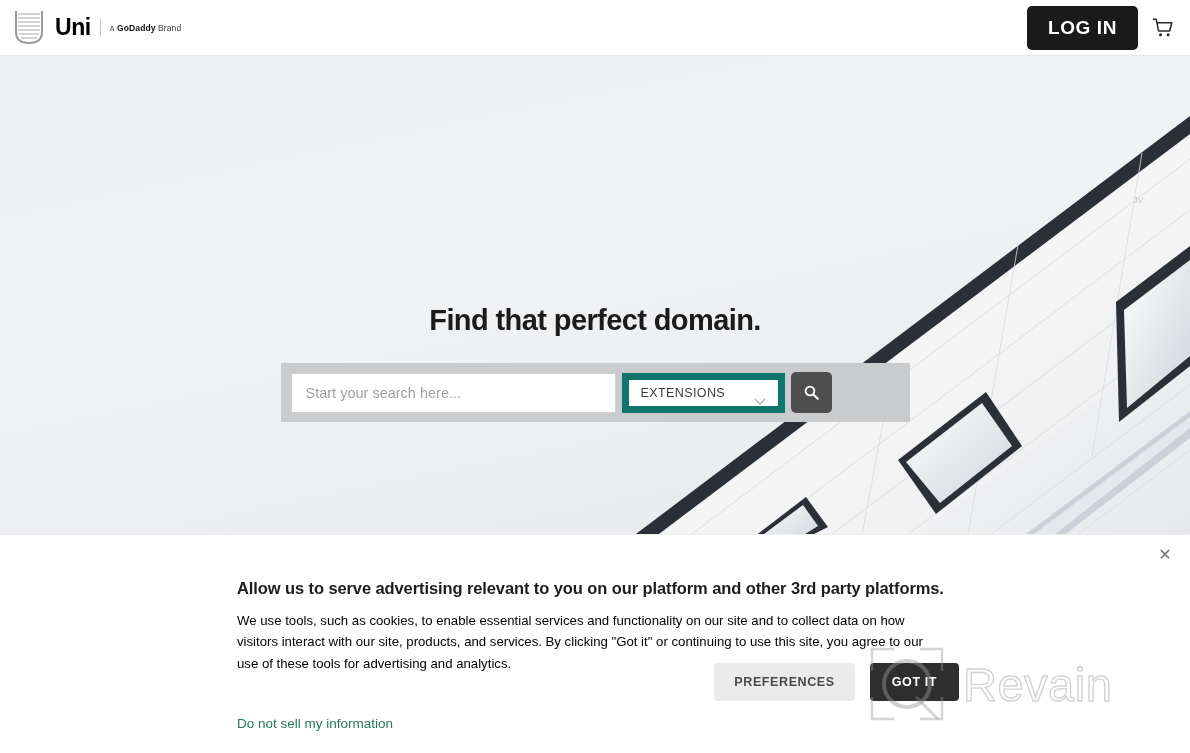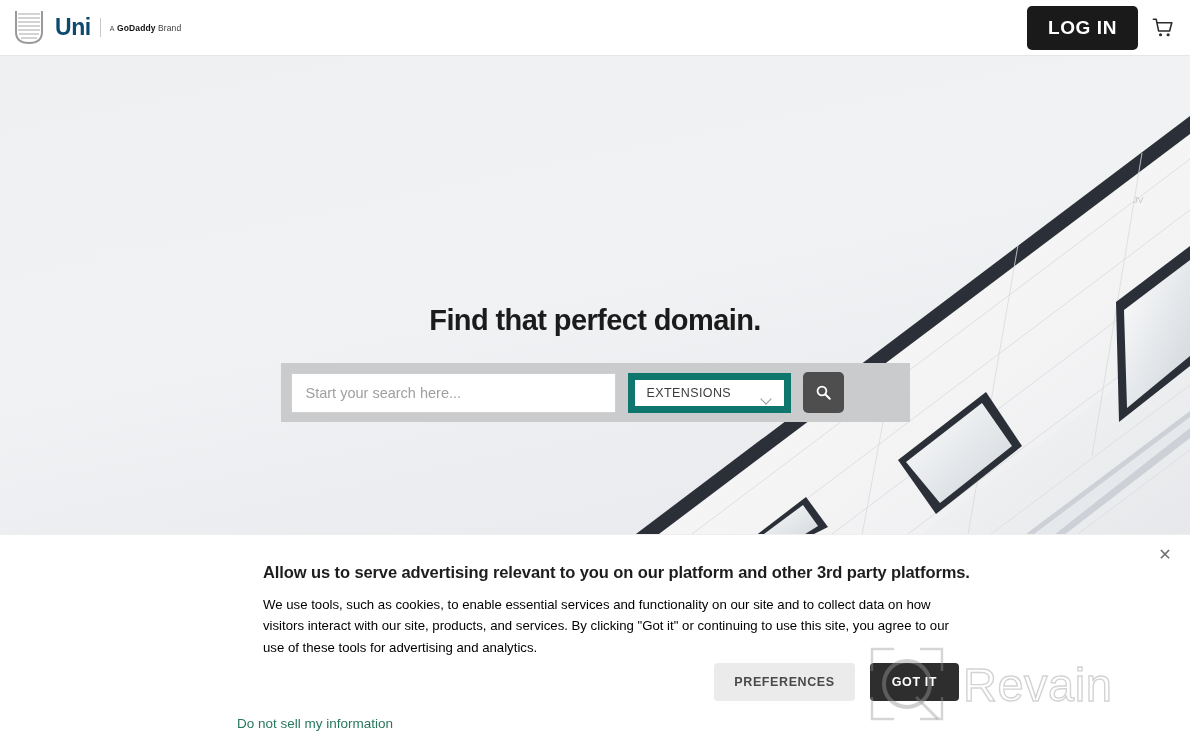--- a/index.html
+++ b/index.html
@@ -16,21 +16,21 @@
     position:absolute; top:0; left:0; width:1190px; height:56px;
     background:#ffffff;
     border-bottom:1px solid #e6e6e6;
     display:flex; align-items:center;
     z-index:40;
   }
   .brand { display:flex; align-items:center; margin-left:12px; }
   .logo-u { width:34px; height:40px; position:relative; margin-right:9px; }
   .logo-u svg { display:block; }
   .brand-name {
-    font-size:23px; font-weight:bold; color:#0c4a6e; letter-spacing:-0.4px;
+    font-size:23px; font-weight:bold; color:#000000; letter-spacing:-0.4px;
     line-height:1;
   }
   .brand-sep {
     width:1px; height:19px; background:#c9c9c9; margin:0 9px;
   }
   .brand-tag { font-size:8.5px; color:#4a4a4a; letter-spacing:0.1px; white-space:nowrap; }
   .brand-tag b { font-weight:bold; color:#111; }
   .brand-tag .a { font-size:7px; }
   .brand-tag .br { font-weight:normal; color:#3d3d3d; }
 
@@ -69,21 +69,21 @@
     padding-top:248px;
     z-index:5;
   }
   .hero-title {
     font-size:29px; font-weight:bold; color:#1b1b1b; letter-spacing:-0.6px;
     margin-bottom:26px;
   }
   .searchbar {
     background:#c9cbcd;
     padding:9px 10px;
-    display:flex; align-items:center; gap:12px;
+    display:flex; align-items:center; gap:6px;
     width:629px;
   }
   .search-input {
     width:325px; height:40px;
     border:1px solid #d0d0d0; background:#fff;
     font-size:14.5px; color:#333; padding:0 14px;
     font-family:"Liberation Sans", sans-serif;
     outline:none;
   }
   .search-input::placeholder { color:#a0a0a0; }
@@ -119,21 +119,21 @@
   }
   .tld-name { font-size:17px; font-weight:bold; letter-spacing:-0.2px; }
   .tld-price { font-size:14px; margin-top:6px; }
 
   
   .cookie {
     position:absolute; top:534px; left:0; width:1190px; height:219px;
     background:#ffffff; z-index:20;
     border-top:1px solid #eeeeee;
   }
-  .cookie-inner { padding:28px 0 0 237px; width:960px;margin-left:26px; }
+  .cookie-inner { padding:44px 0 0 237px; width:960px; }
   .cookie-title {
     font-size:16.5px; font-weight:bold; color:#1d1d1d; letter-spacing:-0.1px;
     margin-bottom:12px;
   }
   .cookie-body {
     font-size:13.2px; color:#000000; line-height:1.62; width:707px;
   }
   .cookie-actions {
     position:absolute; right:231px; top:128px;
     display:flex; align-items:center; gap:15px;

